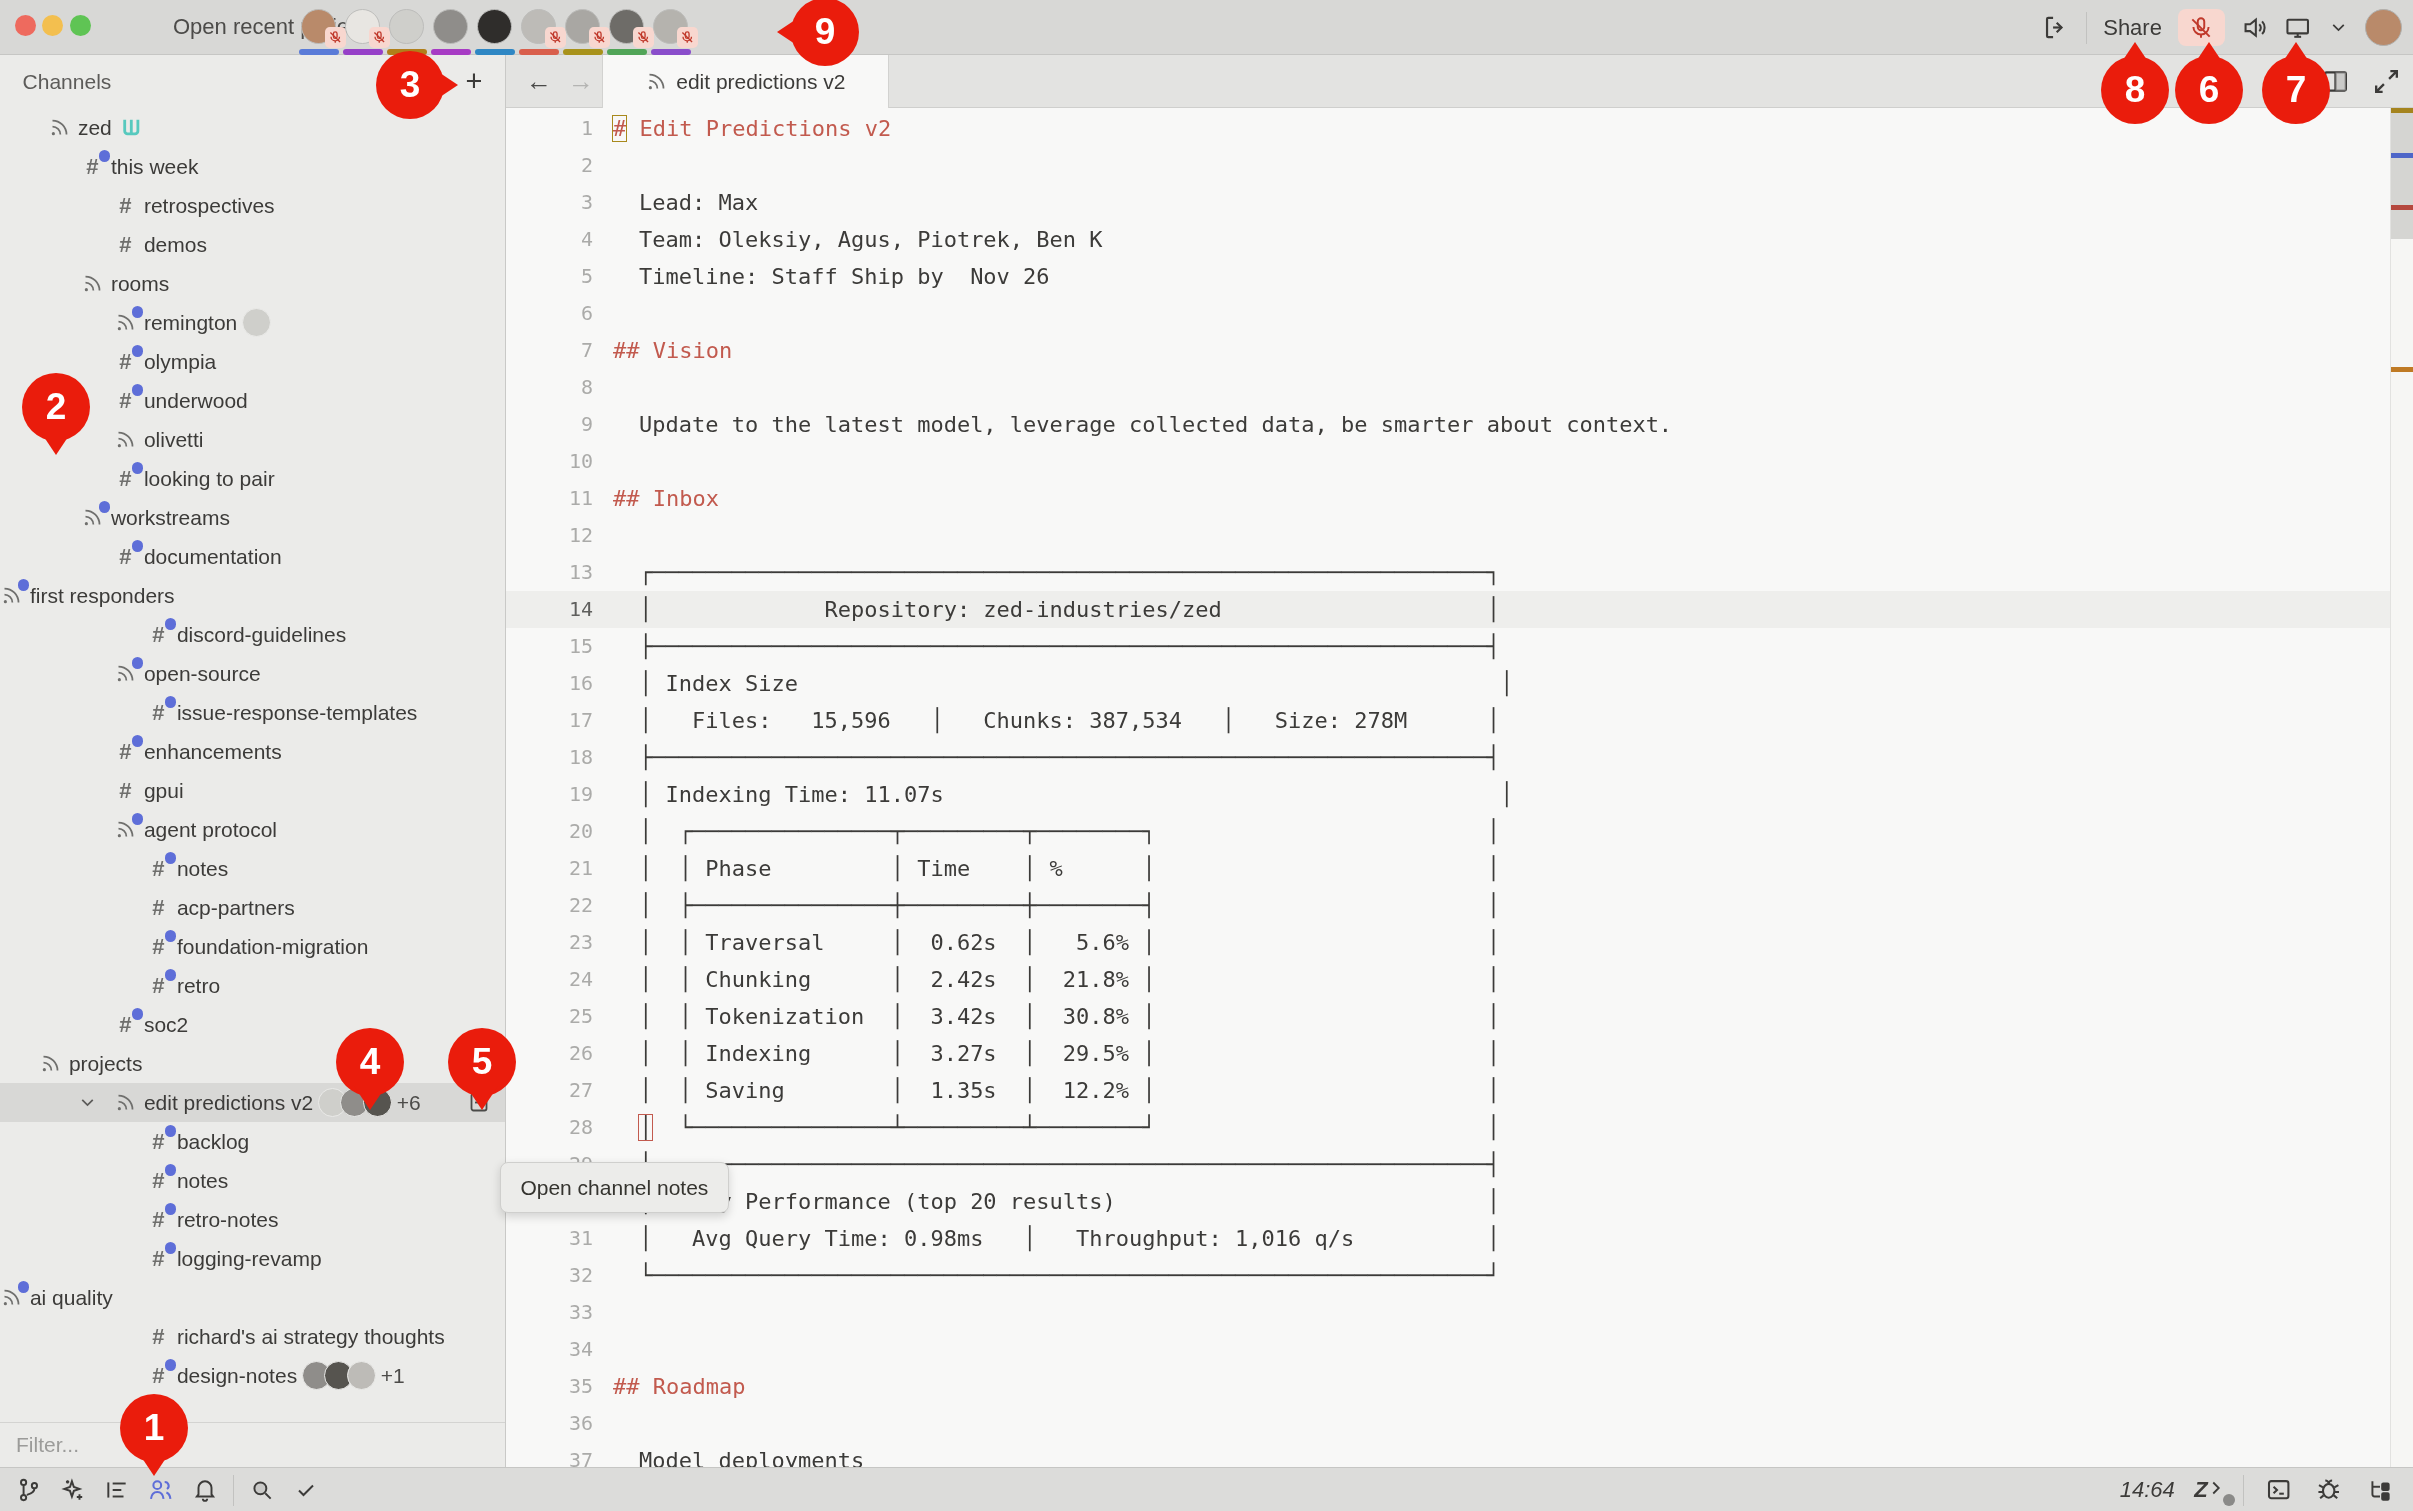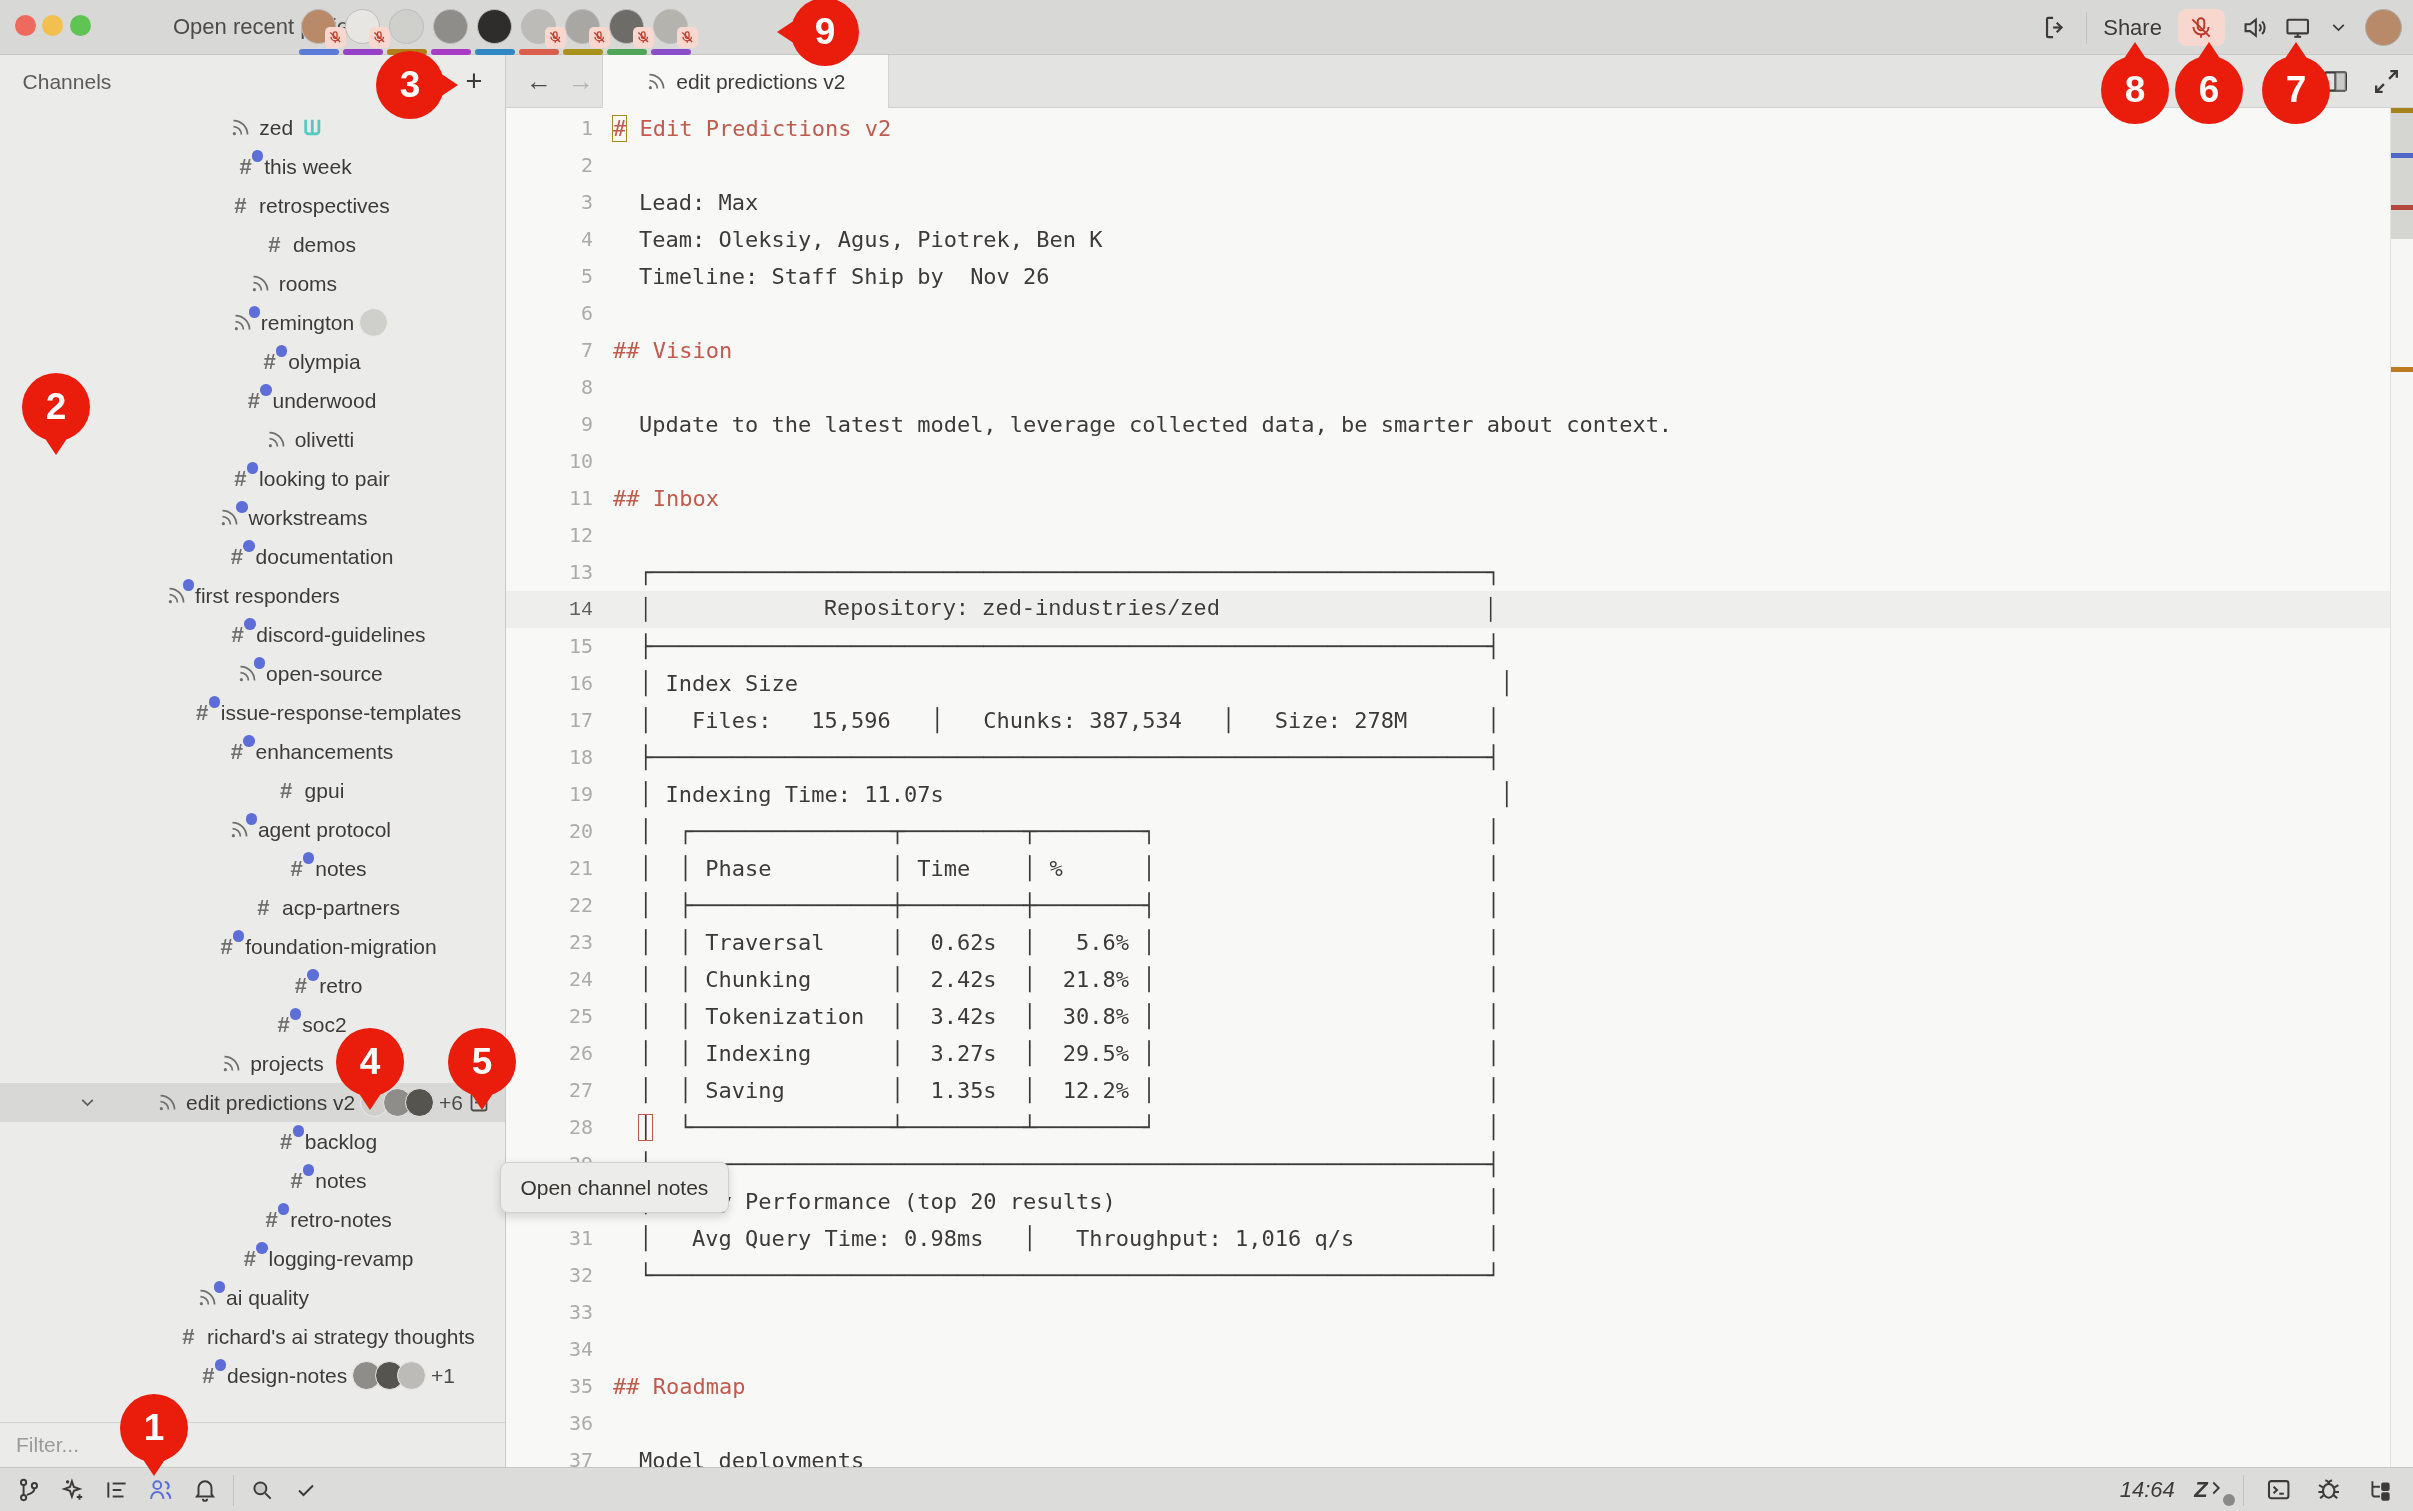--- a/index.html
+++ b/index.html
@@ -28,21 +28,21 @@
   .tb-avatar { width:37px; height:37px; border-radius:50%; background:#b98a6a; border:0.8px solid #b0b0ae; }
 
   
   .sidebar { position:absolute; top:55px; left:0; width:506px; bottom:45px;
              background:#ebebe9; border-right:0.8px solid #c9c9c7; z-index:3; }
   .sb-header { height:53px; display:flex; align-items:center; padding:0 22.6px;
                justify-content:space-between; }
   .sb-title { font-size:21px; color:#5c5b59; }
   .sb-plus { font-size:29px; color:#3c3b39; line-height:29px; cursor:default; }
   .sb-items { position:absolute; top:53px; left:0; right:0; bottom:45px; overflow:hidden; }
-  .sb-row { height:39px; display:flex; align-items:center; position:relative; font-size:21px;justify-content:center; }
+  .sb-row { height:39px; display:flex; align-items:center; position:relative; font-size:21px; }
   .sb-row.selected { background:#d8d8d6; }
   .sb-icon { position:relative; width:22.6px; height:22.6px; display:flex; align-items:center;
              justify-content:center; flex:none; }
   .hash { font-size:22px; color:#6f6f6d; font-weight:bold; }
   .dot { position:absolute; top:-4.8px; right:-6.5px; width:11.3px; height:11.3px; border-radius:50%;
          background:#5e6ed8; }
   .sb-label { margin-left:7.3px; white-space:nowrap; }
   .sb-chevron { position:absolute; width:21px; height:21px; }
   .sb-avs { display:flex; margin-left:11.3px; }
   .sb-avs span { width:29px; height:29px; border-radius:50%; border:1.6px solid #ebebe9; margin-left:-6.5px; }
@@ -63,21 +63,21 @@
          display:flex; align-items:center; justify-content:center; gap:9.7px; font-size:21px; }
   .tab-right { position:absolute; right:11.3px; top:11.3px; display:flex; gap:19.4px; }
 
   
   .editor { position:absolute; top:108px; left:506px; right:0; bottom:45px;
             background:#f8f8f7; overflow:hidden; z-index:1; padding-top:1.6px; }
   .eline { display:flex; height:37px; line-height:37px; white-space:pre;
            font-family:"DejaVu Sans Mono", monospace; font-size:22px; color:#3c3b39; }
   .eline .ln { width:87px; flex:none; text-align:right; font-size:20px; color:#ababa9; }
   .eline .code { margin-left:46px; }
-  .eline.current { background:#eeeeec;font-family:Liberation Mono, monospace; }
+  .eline.current { background:#eeeeec; }
   .eline.current .ln { color:#5f5f5d; }
   .eline.h .code { color:#c25a4e;margin-left:20px; }
   .cbox { outline:1.6px solid; outline-offset:0.8px; }
 
   
   .escroll { position:absolute; top:108px; right:0; width:23.4px; bottom:45px;
              background:#f6f6f4; border-left:0.8px solid #e2e2e0; z-index:4; }
   .escroll .thumb { position:absolute; left:0; right:0; background:#b9b9b7; opacity:.55; }
   .escroll .mark { position:absolute; left:0; right:0; height:4.8px; }
 

